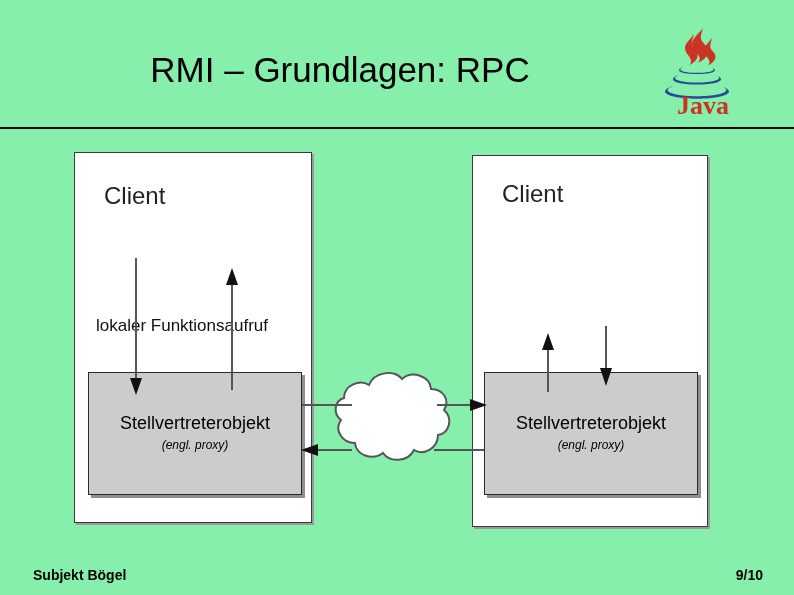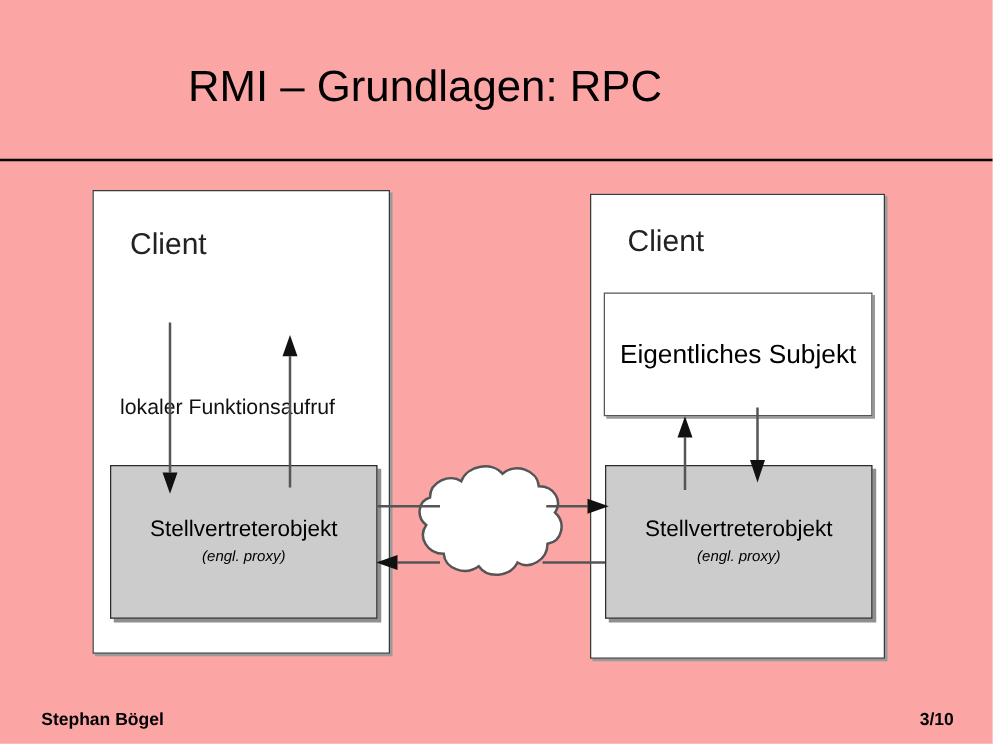--- a/index.html
+++ b/index.html
@@ -12,21 +12,21 @@
     height: 595px;
     position: relative;
     font-family: "Liberation Sans", sans-serif;
     overflow: hidden;
   }
   #slide {
     position: absolute;
     left: 0; top: 0;
     width: 794px;
     height: 595px;
-    background: #fca5a5;
+    background: #86efac;
   }
   
   #slide-title {
     position: absolute;
     left: 40px;
     top: 48px;
     width: 600px;
     text-align: center;
     font-size: 35px;
     line-height: 44px;
@@ -145,34 +145,51 @@
     white-space: nowrap;
   }
 </style>
 </head>
 <body>
 
 <div id="slide">
 
   <div id="slide-title">RMI – Grundlagen: RPC</div>
 
+  <div id="java-logo">
+    <svg width="92" height="98" viewBox="0 0 92 98" xmlns="http://www.w3.org/2000/svg">
+
+      <g fill="#cc3322">
+        <path d="M46 6 c-5 7 -11 10 -11 16 c0 5 5 8 7 12 c1.5 3 0.5 5 -1 7 c6 -3 10 -7 10 -12 c0 -5 -6 -8 -7 -12 c-0.8 -3.5 1 -7 2 -11z"></path>
+        <path d="M37 12 c-4 6 -9 9 -9 14 c0 5 4 7 5.5 11 c1 2.5 0.3 4.5 -0.8 6 c4.7 -2.5 8 -5.8 8 -10 c0 -4.3 -4.8 -6.8 -5.7 -10.3 c-0.7 -3 0.9 -6.3 2 -10.7z"></path>
+        <path d="M55 16 c-3.5 5 -8 8 -8 12.5 c0 4.3 3.6 6.2 5 9.6 c0.9 2.2 0.3 4 -0.7 5.3 c4.2 -2.2 7.2 -5.1 7.2 -8.8 c0 -3.8 -4.3 -6 -5.1 -9.1 c-0.6 -2.7 0.8 -5.6 1.6 -9.5z"></path>
+      </g>
+
+      <g fill="#2b4a9b">
+        <path d="M30 47 h32 c2 0 3 1 3 2.5 c0 5 -3 9 -10 9 h-18 c-7 0 -10 -4 -10 -9 c0 -1.5 1 -2.5 3 -2.5z" opacity="0"></path>
+        <path d="M27 45 c0 0 -5 1 -5 3.2 c0 2.4 7 3.8 18 3.8 c11 0 18 -1.4 18 -3.8 c0 -1.7 -3 -2.6 -3 -2.6 c1 0.5 1.6 1.1 1.6 1.8 c0 2 -7.4 3.4 -16.6 3.4 c-9.2 0 -16.6 -1.4 -16.6 -3.4 c0 -0.8 1.3 -1.6 3.6 -2.4z"></path>
+        <path d="M22 53 c0 0 -6 1.5 -6 4.2 c0 3.3 11 5.4 24 5.4 c13 0 24 -2.1 24 -5.4 c0 -2.2 -4 -3.5 -4 -3.5 c1.3 0.7 2 1.4 2 2.3 c0 2.6 -9.9 4.6 -22 4.6 c-12.1 0 -22 -2 -22 -4.6 c0 -1.1 1.6 -2.1 4 -3z"></path>
+        <path d="M16 64 c0 0 -8 2 -8 5.6 c0 4.4 15 7.2 32 7.2 c17 0 32 -2.8 32 -7.2 c0 -3 -5.5 -4.7 -5.5 -4.7 c1.8 0.9 2.8 1.9 2.8 3.1 c0 3.5 -13.1 6.2 -29.3 6.2 c-16.2 0 -29.3 -2.7 -29.3 -6.2 c0 -1.5 2.1 -2.9 5.3 -4z"></path>
+        <path d="M12 75 c-4 1.2 -7 3 -7 5.1 c0 4.6 18 8.3 41 8.3 c23 0 41 -3.7 41 -8.3 c0 -2.1 -3.6 -4 -9.4 -5.4 c3.2 1.2 5 2.6 5 4.1 c0 3.8 -16.4 6.9 -36.6 6.9 c-20.2 0 -36.6 -3.1 -36.6 -6.9 c0 -1.5 1.7 -2.7 4.6 -3.8z" opacity="0"></path>
+      </g>
+
+      <text x="46" y="92" text-anchor="middle" font-family="'Liberation Serif', serif" font-size="26" font-weight="bold" fill="#cc3322">Java</text>
+    </svg>
+  </div>
 
   <div id="header-rule"></div>
 
   <div id="diagram">
 
     <div class="outer-box" style="left:74px; top:22px; width:238px; height:371px;"></div>
     <div class="outer-label" style="left:104px; top:52px;">Client</div>
 
     <div class="outer-box" style="left:472px; top:25px; width:236px; height:372px;"></div>
     <div class="outer-label" style="left:502px; top:50px;">Client</div>
 
-    <div class="white-box" style="left:483px; top:104px; width:215px; height:99px;">
-      <span class="subject-label">Eigentliches Subjekt</span>
-    </div>
 
     <div class="caption" style="left:96px; top:186px;">lokaler Funktionsaufruf</div>
 
     <div class="gray-box" style="left:88px; top:242px; width:214px; height:123px;">
       <span class="box-line1">Stellvertreterobjekt</span>
       <span class="box-line2">(engl. proxy)</span>
     </div>
 
     <div class="gray-box" style="left:484px; top:242px; width:214px; height:123px;">
       <span class="box-line1">Stellvertreterobjekt</span>
@@ -225,16 +242,16 @@
       </g>
 
       <g>
         <line x1="484" y1="320" x2="434" y2="320" stroke="#555555" stroke-width="2"></line>
         <line x1="352" y1="320" x2="318" y2="320" stroke="#555555" stroke-width="2"></line>
         <path d="M318,314 L318,326 L301,320 z" fill="#111111"></path>
       </g>
     </svg>
   </div>
 
-  <div id="footer-author">Stephan Bögel</div>
-  <div id="footer-page">3/10</div>
+  <div id="footer-author">Subjekt Bögel</div>
+  <div id="footer-page">9/10</div>
 
 </div>
 
 </body></html>

